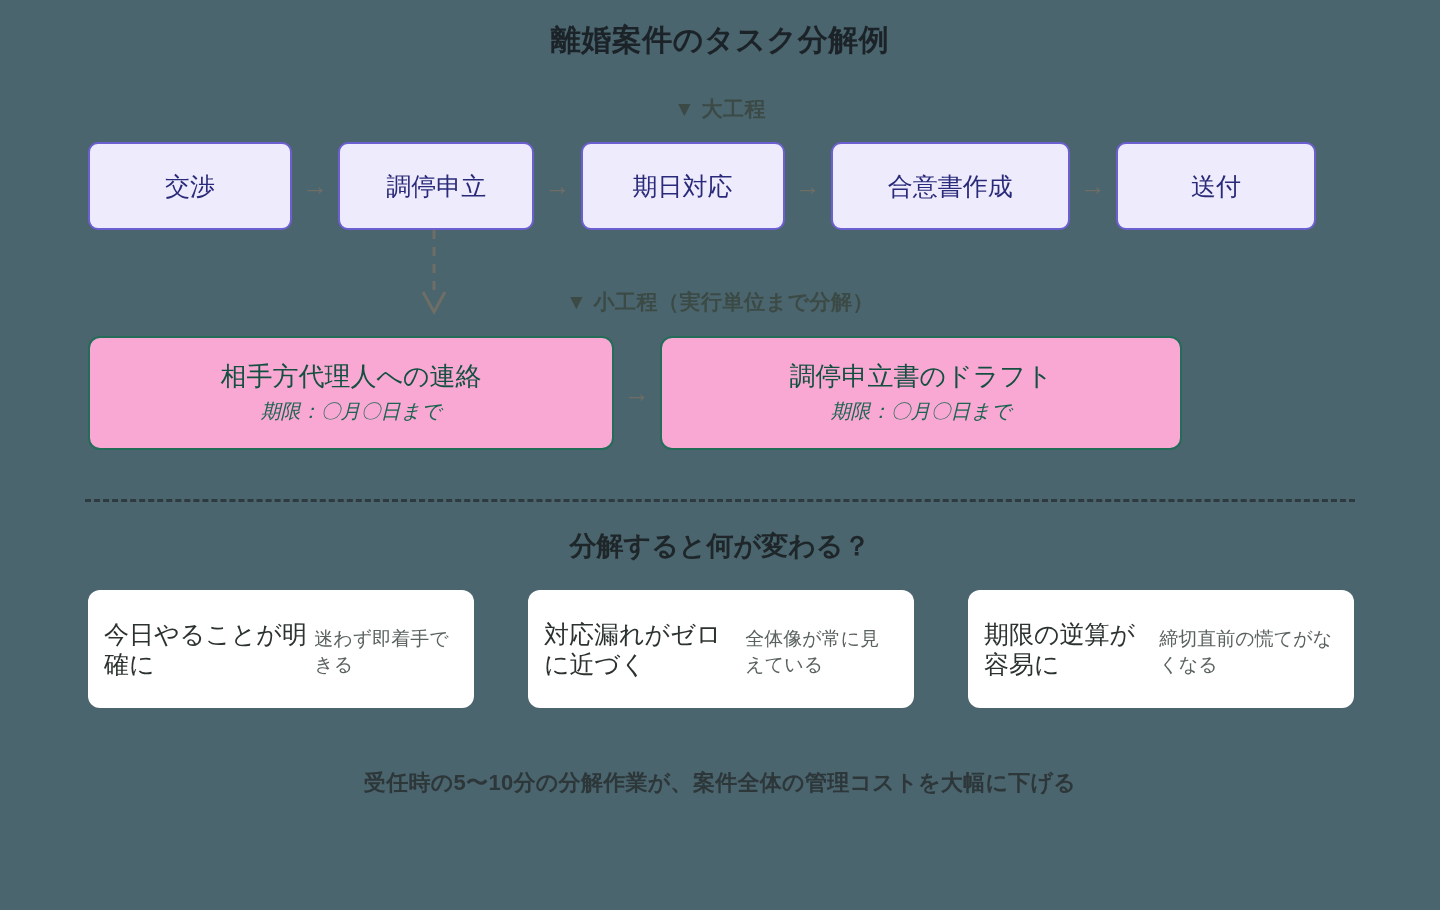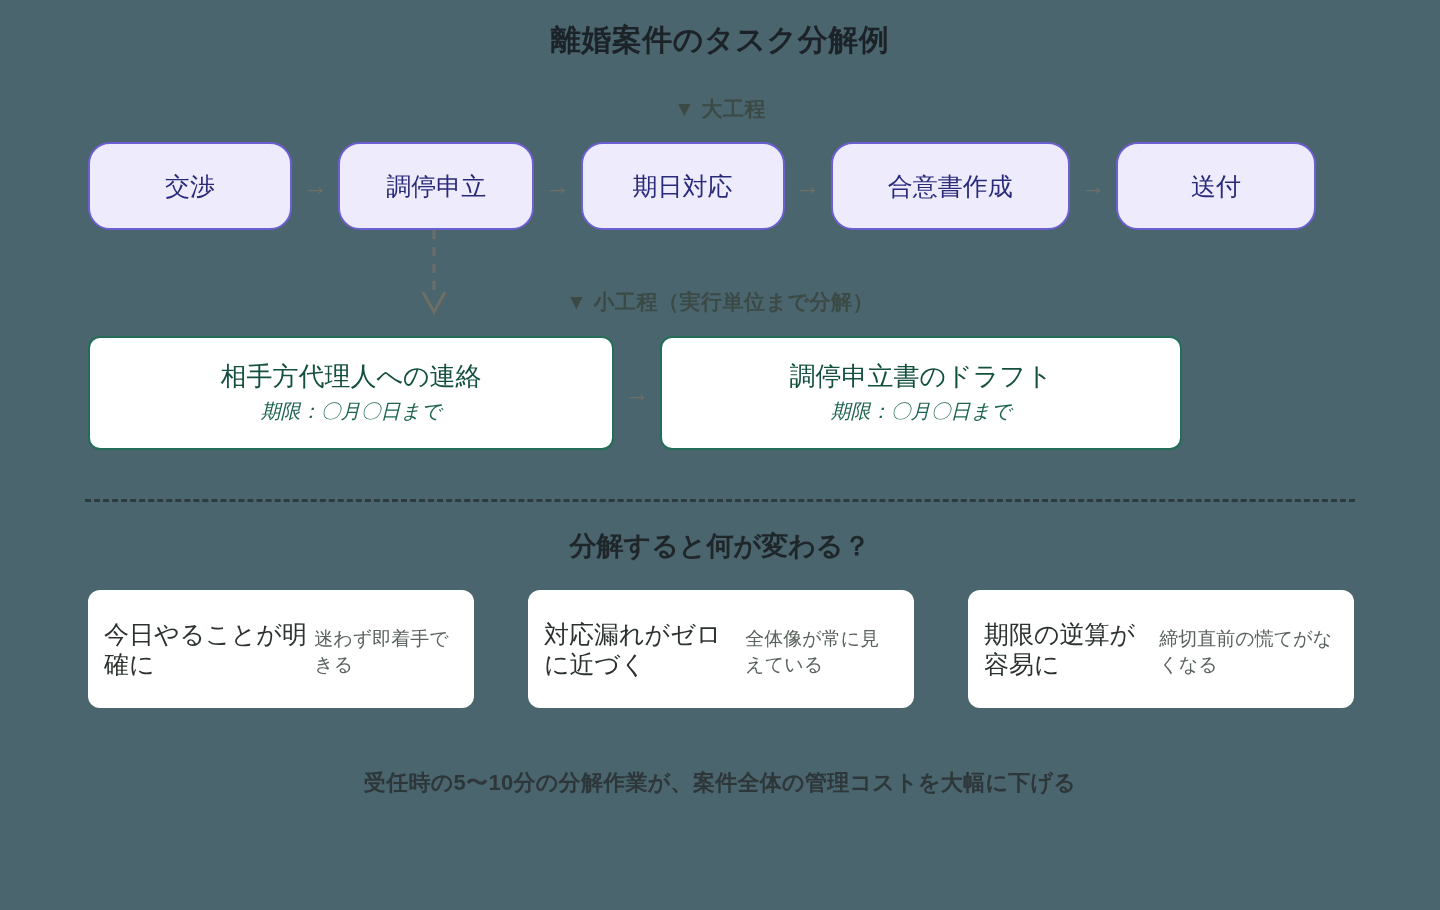--- a/index.html
+++ b/index.html
@@ -54,21 +54,21 @@
     left: 88px;
     width: 1228px;
     height: 92px;
     display: flex;
     align-items: center;
     justify-content: space-between;
   }
   .step-box {
     background: #eeecfc;
     border: 2px solid #6c5fd2;
-    border-radius: 22px;
+    border-radius: 10px;
     height: 88px;
     box-sizing: border-box;
     display: flex;
     align-items: center;
     justify-content: center;
     color: #2a2a7a;
     font-size: 25px;
     font-weight: 500;
     flex: 0 0 auto;
   }
@@ -100,21 +100,21 @@
     position: absolute;
     top: 336px;
     left: 88px;
     width: 1094px;
     height: 114px;
     display: flex;
     align-items: center;
     justify-content: space-between;
   }
   .sub-box {
-    background: #ffffff;
+    background: #f9a8d4;
     border: 2px solid #236d59;
     border-radius: 12px;
     height: 114px;
     box-sizing: border-box;
     display: flex;
     flex-direction: column;
     align-items: center;
     justify-content: center;
     color: #14503f;
     flex: 0 0 auto;

